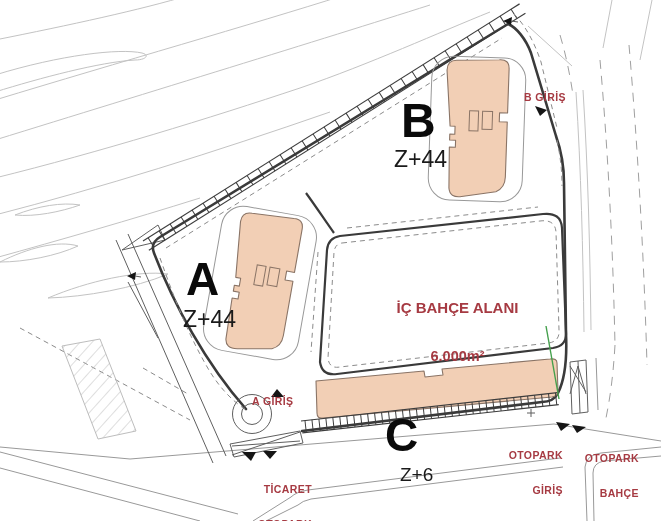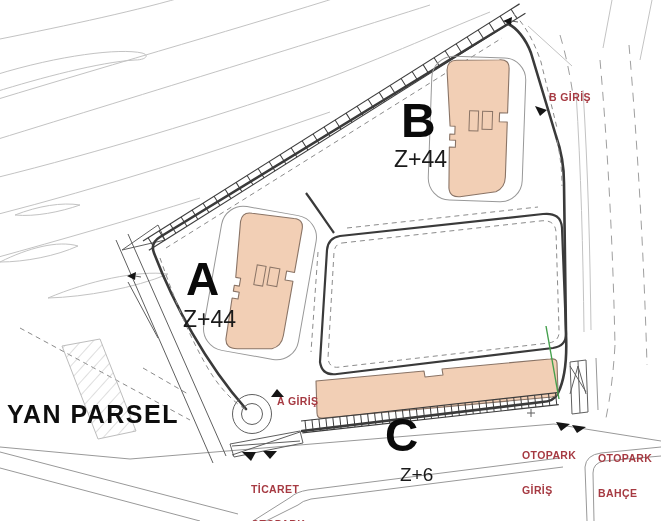--- a/index.html
+++ b/index.html
@@ -22,21 +22,21 @@
   .core{fill:var(--building-fill,#F2CFB5);stroke:var(--building-stroke,#6e6258);stroke-width:1;}
   .mark{fill:#151515;stroke:none;}
   .green{stroke:var(--green-line,#44a04c);stroke-width:1.4;fill:none;}
   .hatchpoly{fill:url(#hatch);stroke:#bdbdbd;stroke-width:1;}
 
   
   .lbl{position:absolute;white-space:pre;color:#111;}
   .big{font-weight:700;font-size:46px;line-height:46px;color:#0a0a0a;}
   .floors{font-size:23px;line-height:18px;font-weight:400;color:#1a1a1a;}
   .red{color:var(--label-red,#a63a42);font-weight:700;font-size:10.5px;line-height:11.5px;
-       letter-spacing:.4px;text-align:left;margin-left:25px;}
+       letter-spacing:.4px;text-align:right;}
   .garden{color:var(--label-red,#a63a42);font-weight:700;font-size:15px;line-height:16px;text-align:center;}
   .parsel{font-size:25px;font-weight:700;letter-spacing:1.5px;color:#0e0e0e;}
 </style>
 </head>
 <body>
 
 <div id="plan">
 
 <svg width="661" height="521" viewBox="0 0 661 521">
   <defs>
@@ -188,22 +188,25 @@
 
 <div class="lbl big" style="left:186px;top:256px;">A</div>
 <div class="lbl floors" style="left:183px;top:310px;">Z+44</div>
 
 <div class="lbl big" style="left:401px;top:98px;font-size:48px;">B</div>
 <div class="lbl floors" style="left:394px;top:150px;">Z+44</div>
 
 <div class="lbl big" style="left:385px;top:412px;">C</div>
 <div class="lbl floors" style="left:400px;top:466px;font-size:19px;">Z+6</div>
 
-
-<div class="lbl parsel" style="left:7px;top:400px;">YAN PARSEL</div>
+<div class="lbl garden" style="left:360px;top:268px;width:195px;">
+  <div>İÇ BAHÇE ALANI</div>
+  <div style="font-size:14.5px;">6.000m²</div>
+</div>
+
 
 <div class="lbl red" style="left:524px;top:92px;">B GİRİŞ</div>
 <div class="lbl red" style="left:252px;top:396px;">A GİRİŞ</div>
 
 <div class="lbl red" style="left:226px;top:461px;width:86px;">
   <div>TİCARET</div>
   <div>OTOPARK</div>
   
 </div>
 

